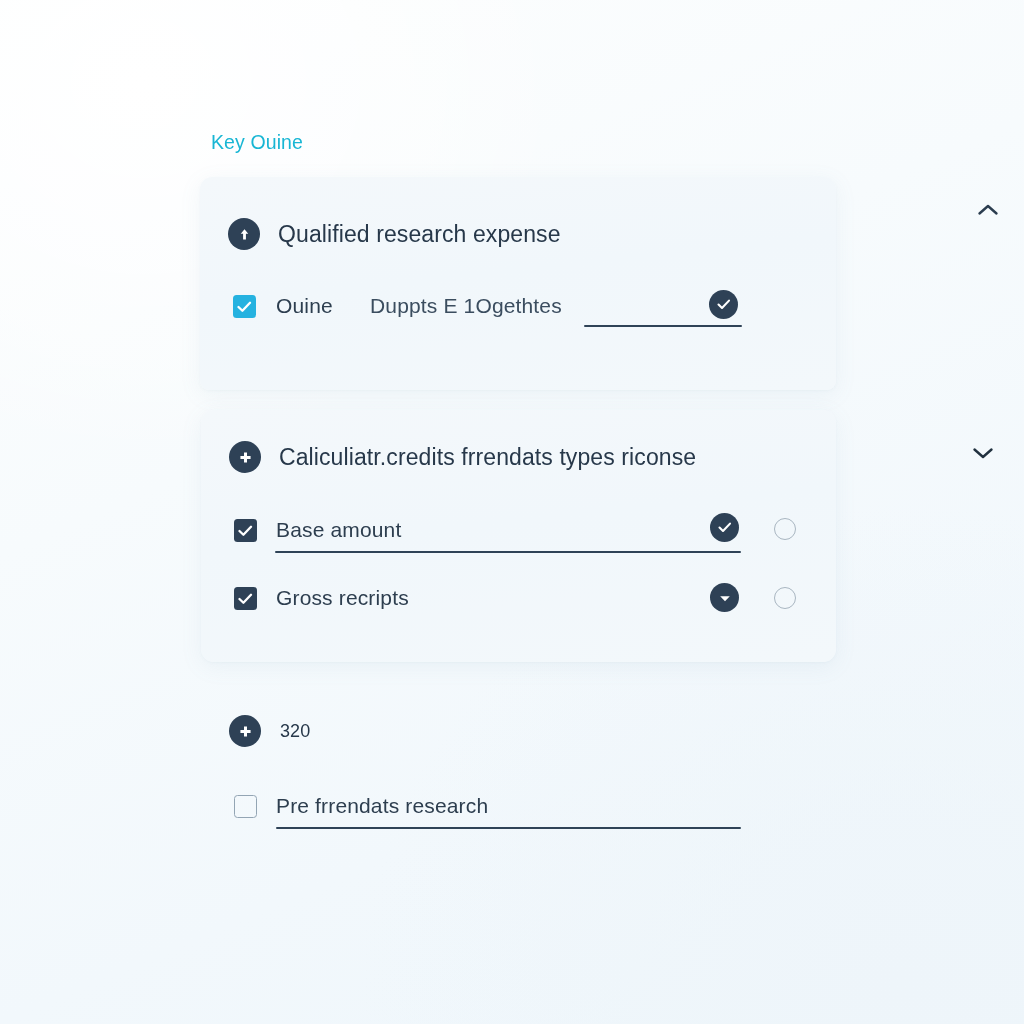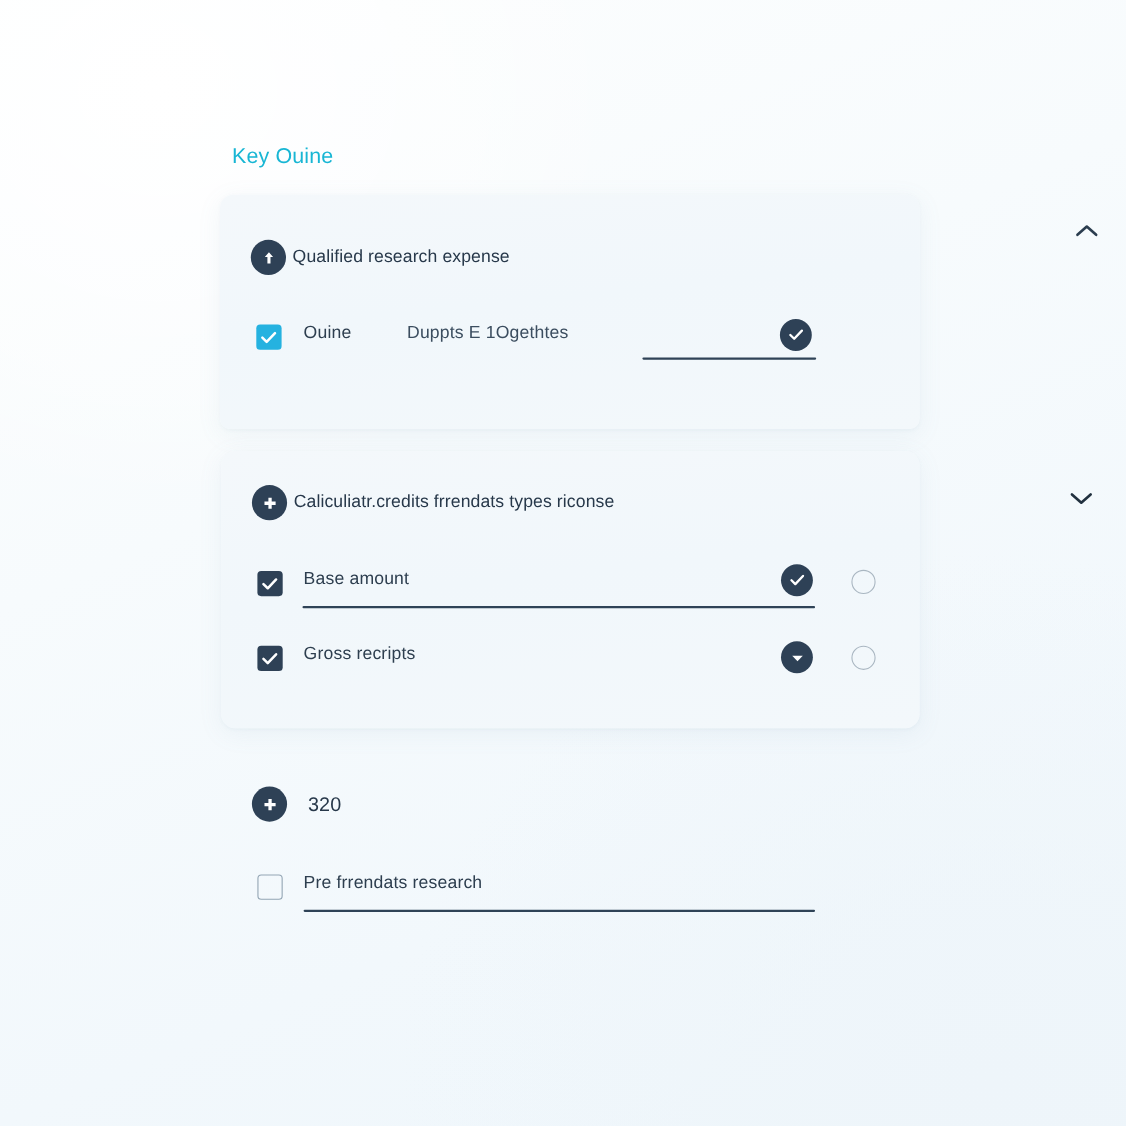--- a/index.html
+++ b/index.html
@@ -66,22 +66,22 @@
     border-radius: 50%;
     background: #2e4156;
     display: flex;
     align-items: center;
     justify-content: center;
     flex: none;
   }
   .badge-icon svg { display: block; }
 
   .card-title {
-    margin-left: 6px;
-    font-size: 16px;
+    margin-left: 18px;
+    font-size: 23px;
     color: #27384a;
     letter-spacing: 0.1px;
     white-space: nowrap;
   }
 
   .chevron {
     position: absolute;
     width: 26px; height: 26px;
     display: flex;
     align-items: center;
@@ -103,21 +103,21 @@
     display: flex;
     align-items: center;
     justify-content: center;
   }
   .cb.cyan   { background: #25b2e0; }
   .cb.navy   { background: #2e4156; }
   .cb.empty  { background: transparent; border: 1.6px solid #93a5b4; }
 
   .row-label {
     position: absolute;
-    font-size: 16px;
+    font-size: 21px;
     color: #2d3e4f;
     letter-spacing: 0.15px;
     white-space: nowrap;
   }
   .row-label.sub { color: #3b4d5f; }
 
   .underline {
     position: absolute;
     height: 2.2px;
     background: #2f4357;

